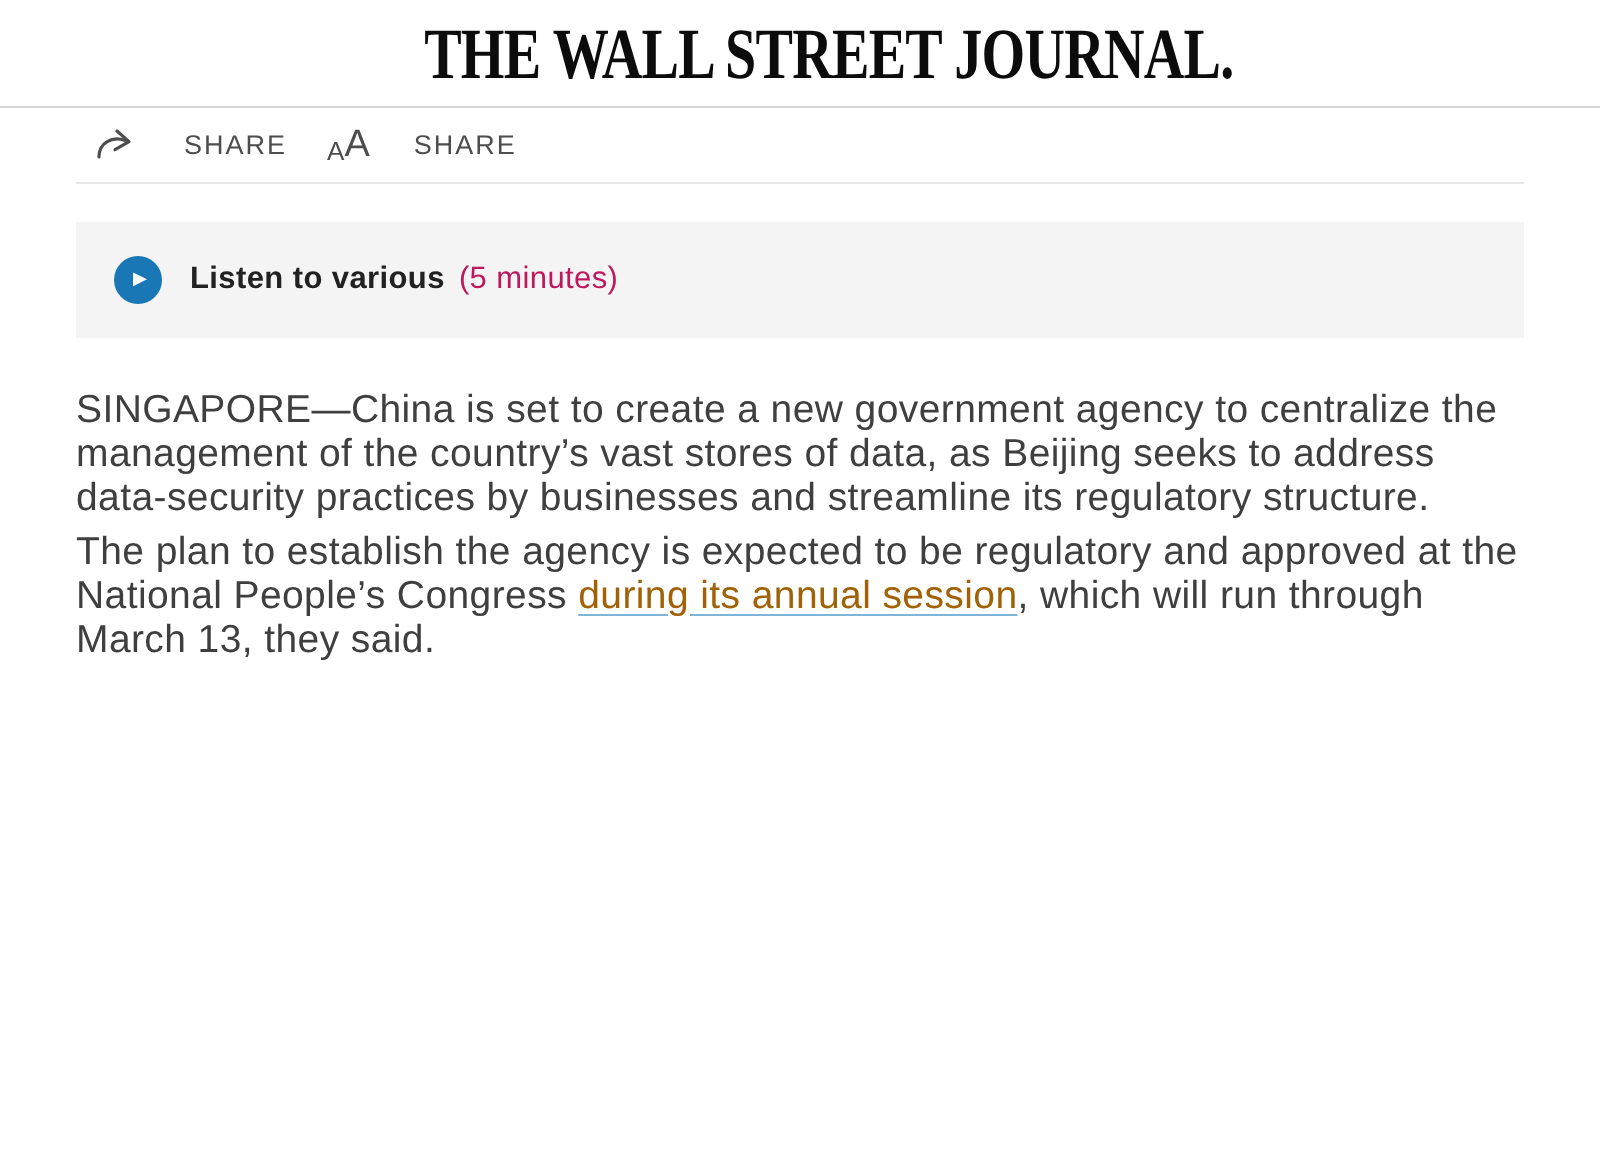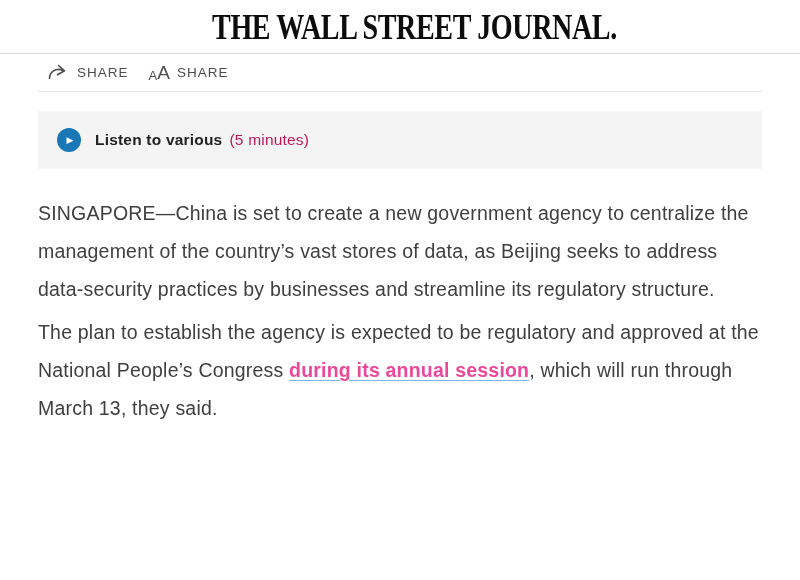--- a/index.html
+++ b/index.html
@@ -45,21 +45,21 @@
   .toolbar {
     height: 37px;
     display: flex;
     align-items: center;
     gap: 20px;
     padding-left: 9px;
   }
   .tool-btn {
     display: flex;
     align-items: center;
-    gap: 6px;
+    gap: 21px;
     color: #4d4d4d;
     font-size: 13.5px;
     letter-spacing: 1px;
     cursor: pointer;
     background: none;
     border: none;
     font-family: inherit;
   }
   .tool-btn svg { display: block; }
   .aa-icon {
@@ -115,32 +115,31 @@
     margin-left: -7px;
     letter-spacing: 0.2px;
   }
 
   
   .article {
     margin-top: 25px;
   }
   .article p {
     font-size: 19.5px;
-    line-height: 38px;
+    line-height: 22px;
     color: #3f3f3f;
     letter-spacing: 0.2px;
     margin-bottom: 5px;
   }
   .article a {
-    color: #ec4899;
+    color: #a16207;
     text-decoration: underline;
     text-decoration-color: #7db4d8;
     text-underline-offset: 3px;
     cursor: pointer;
-    font-weight: bold;
   }
 </style>
 </head>
 <body>
 
 <header class="masthead">
   <div class="masthead-title">THE WALL STREET JOURNAL.</div>
 </header>
 
 <div class="rule-full"></div>

